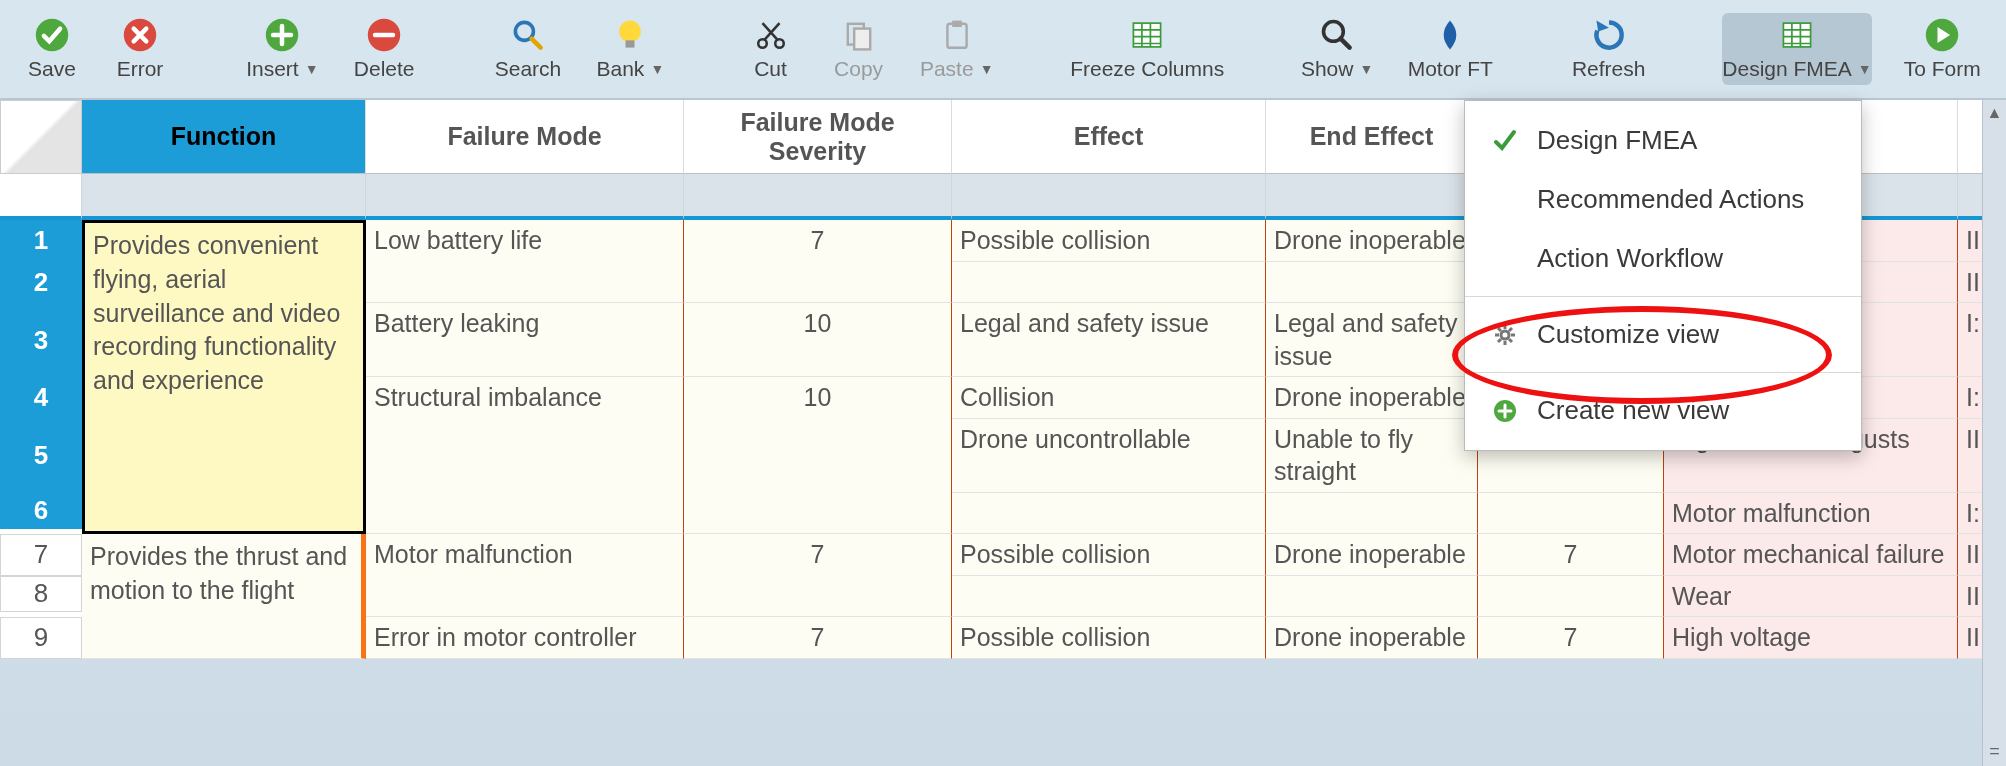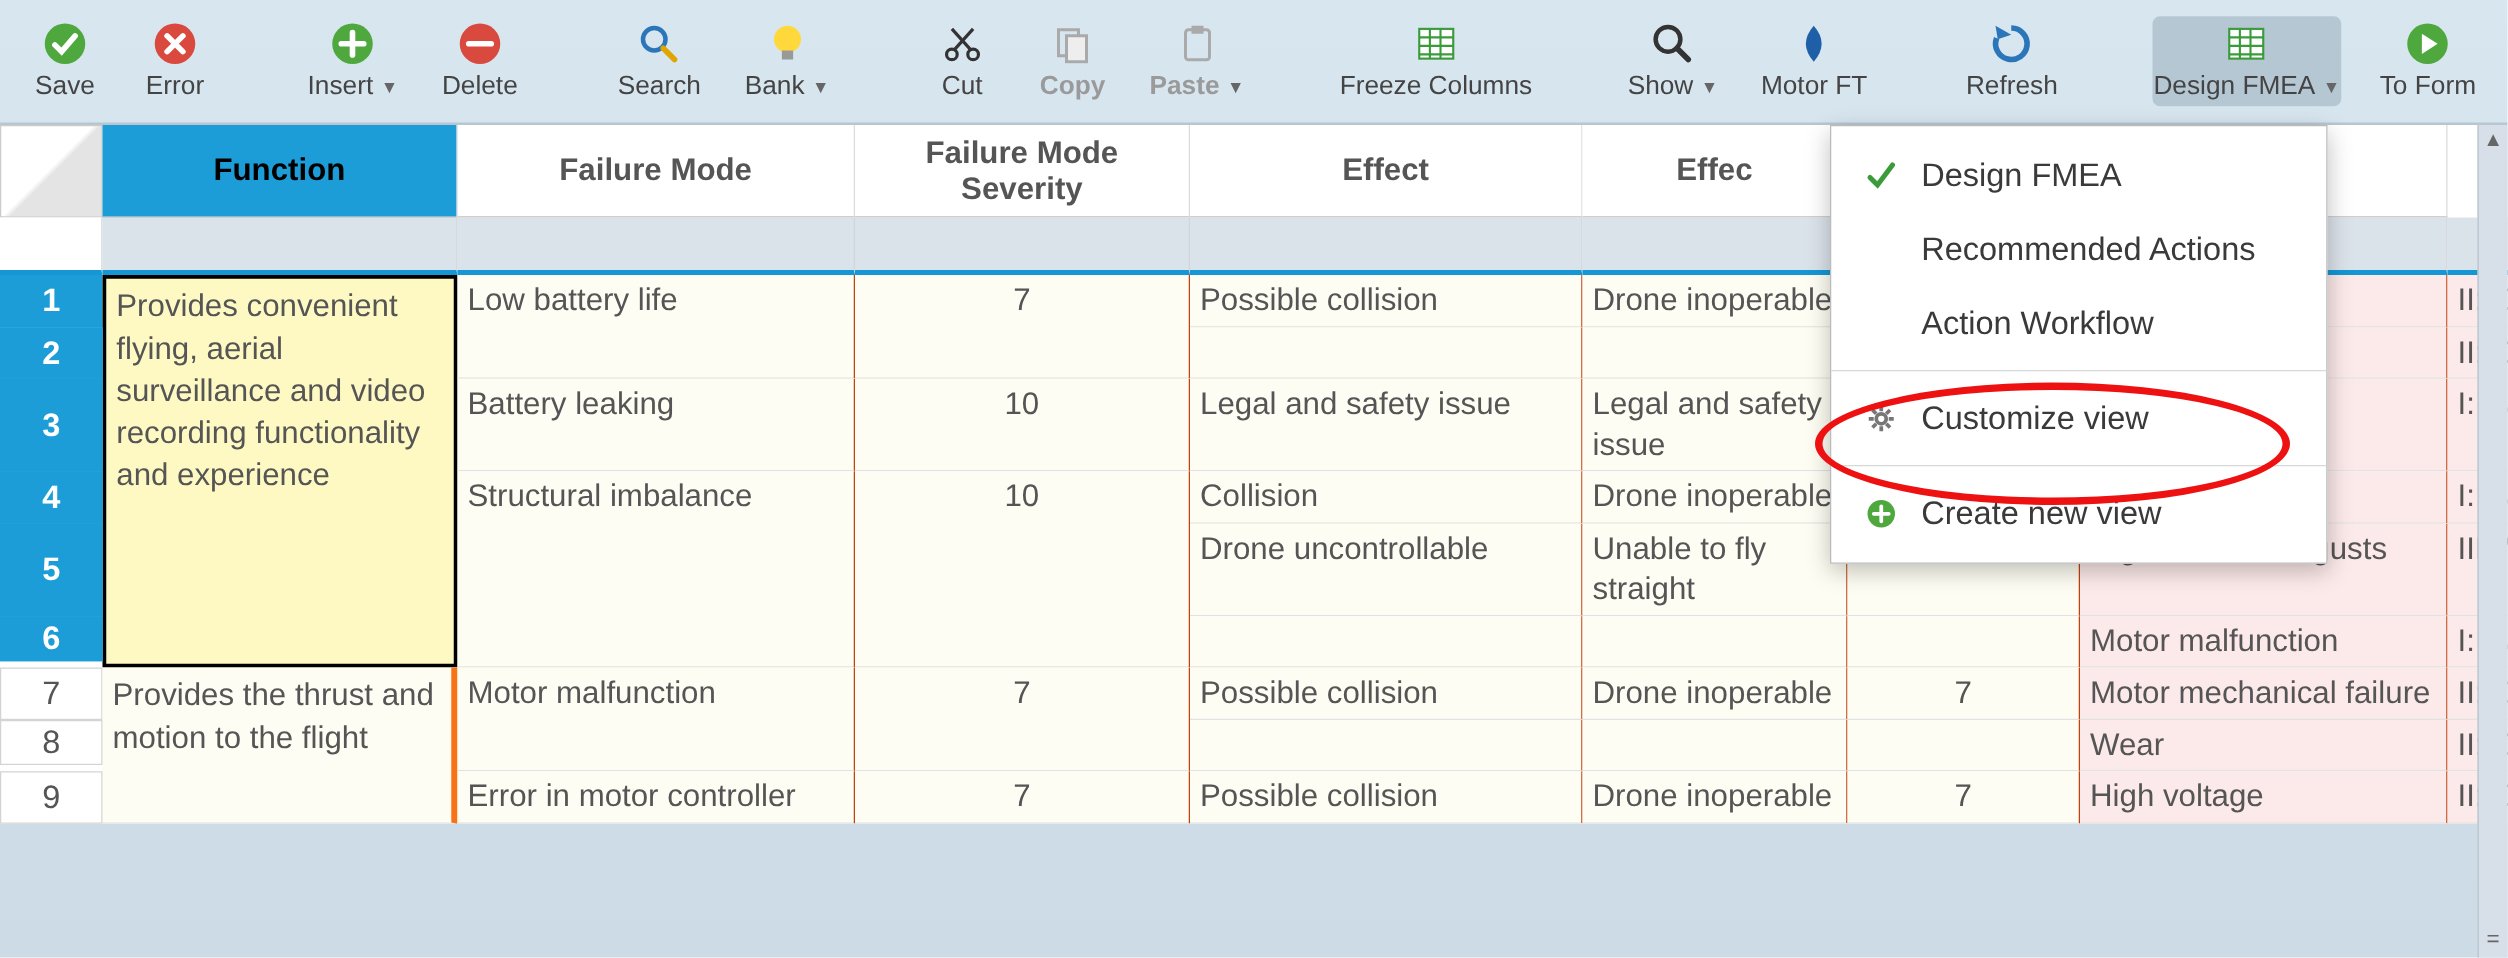--- a/index.html
+++ b/index.html
@@ -25,21 +25,21 @@
   align-items: center;
   gap: 4px;
   font-size: 21px;
   color: #444;
   cursor: pointer;
   min-width: 60px;
   padding: 4px 6px;
   border-radius: 6px;
 }
 .tb-btn.sel { background: #b6c7d4; }
-.tb-btn.dis { color: #9a9a9a; font-weight: bold; }
+.tb-btn.dis { color: #9a9a9a; }
 .tb-label { display: flex; align-items: center; gap: 6px; white-space: nowrap; }
 .ic { width: 36px; height: 36px; display: flex; align-items: center; justify-content: center; }
 .chev { font-size: 14px; color: #666; }
 .sep { width: 18px; }
 
 .table-wrap { position: relative; background: #fff; }
 .grid {
   display: grid;
   grid-template-columns: 82px 284px 318px 268px 314px 212px 186px 294px 120px;
   font-size: 25px;
@@ -317,20 +317,21 @@
 </div>
 
 <div class="table-wrap">
   <div class="grid">
 
     <div class="hdr corner"></div>
     <div class="hdr func">Function</div>
     <div class="hdr">Failure Mode</div>
     <div class="hdr">Failure Mode Severity</div>
     <div class="hdr">Effect</div>
+    <div class="hdr">End Effect</div>
     <div class="hdr">Effec</div>
     <div class="hdr"></div>
     <div class="hdr">Clas</div>
   </div>
   <div class="grid filter-row">
     <div></div>
       <div></div>
       <div></div>
       <div></div>
       <div></div>

